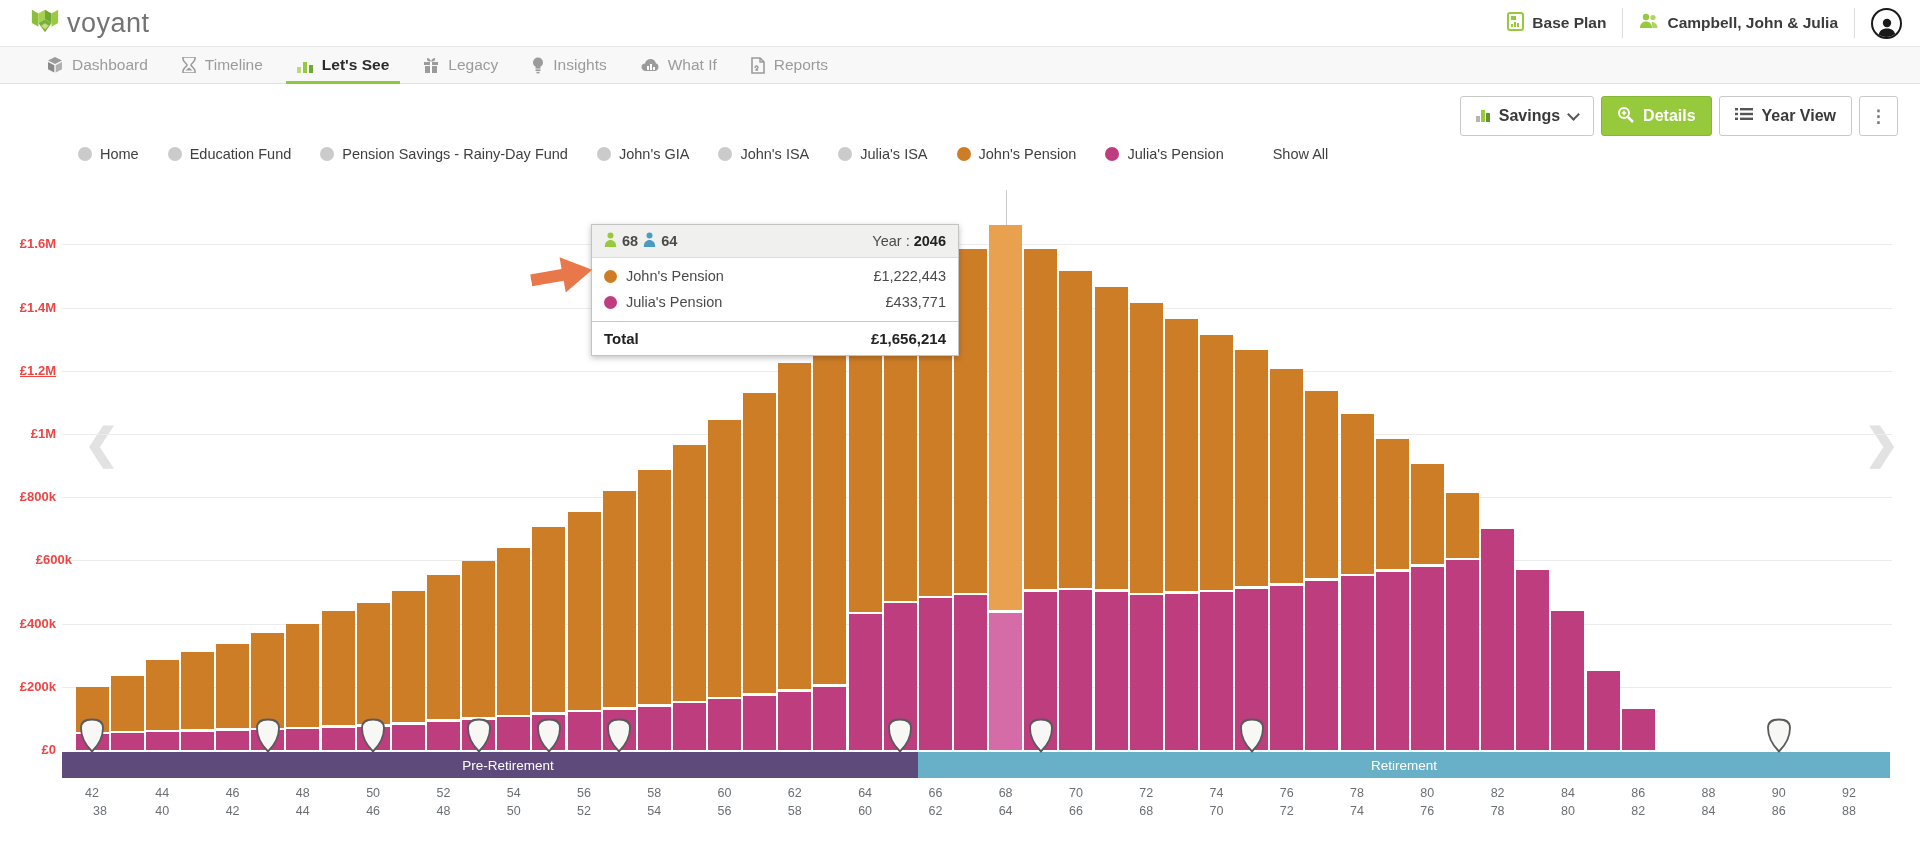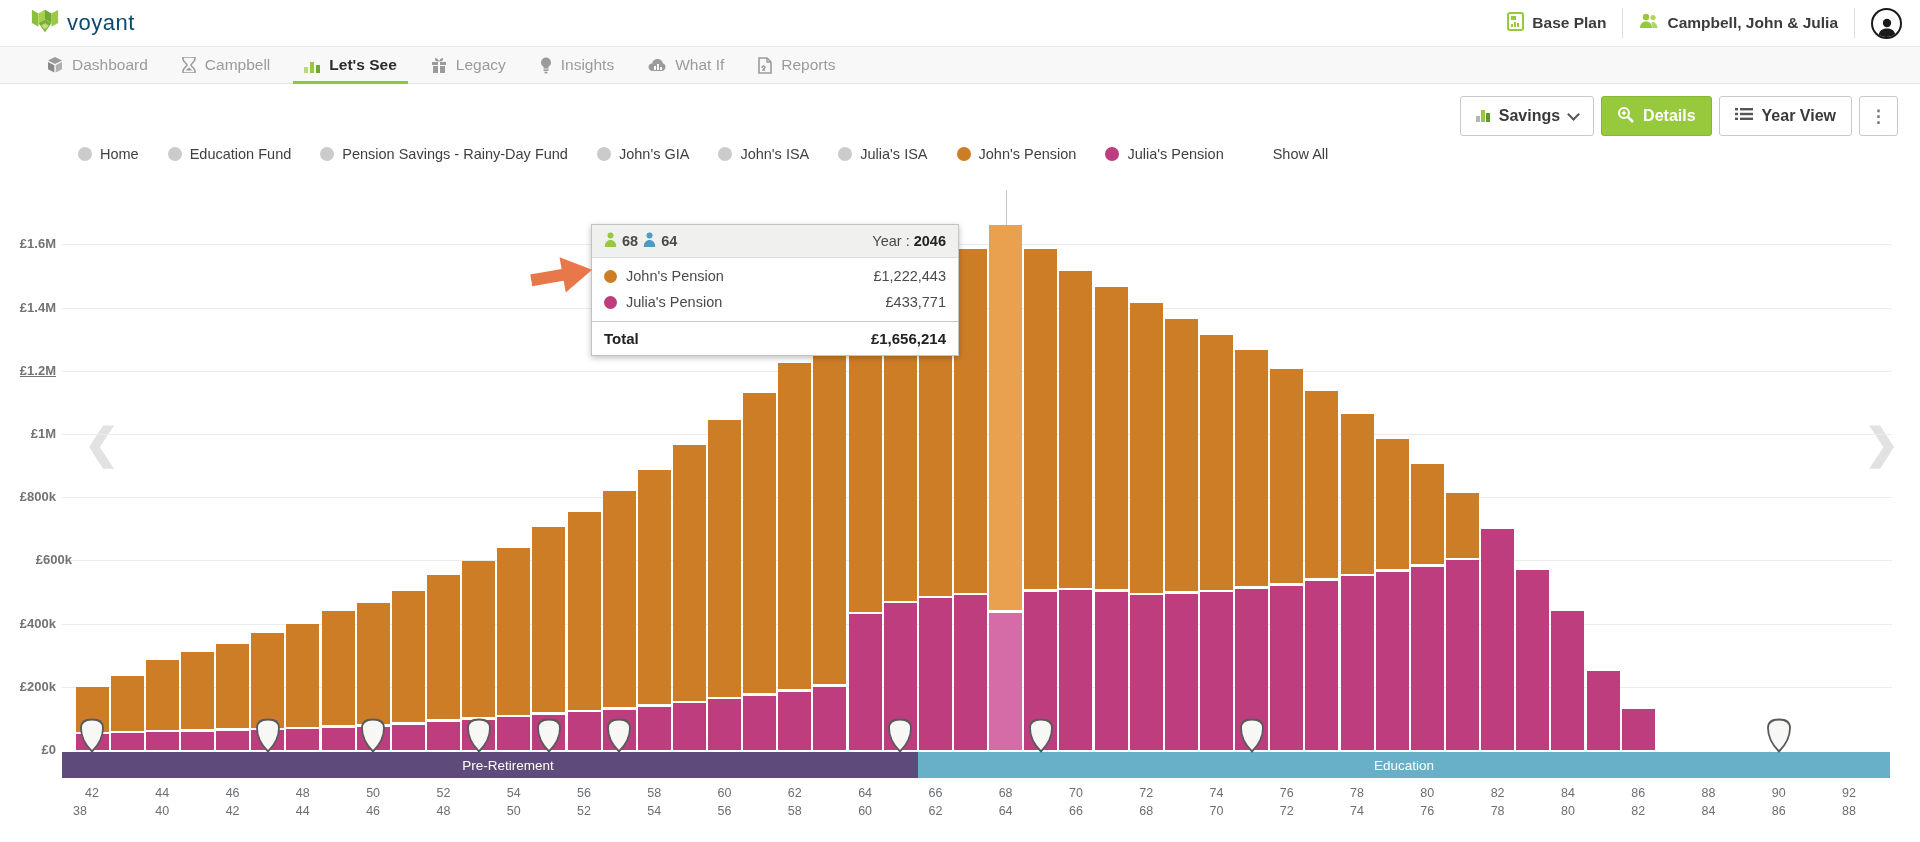--- a/index.html
+++ b/index.html
@@ -4,21 +4,21 @@
 <style>
   * { margin:0; padding:0; box-sizing:border-box; }
   html,body { width:1920px; height:842px; overflow:hidden; background:#fff;
     font-family:"Liberation Sans", sans-serif; color:#3c3c3c; }
   .page { position:relative; width:1920px; height:842px; }
 
   
   .header { position:absolute; top:0; left:0; right:0; height:46px; background:#fff;
     display:flex; align-items:center; justify-content:space-between; padding:0 18px 0 30px; }
   .logo { display:flex; align-items:center; gap:7px; }
-  .logo-text { font-size:22px; color:#0c4a6e; letter-spacing:.5px; }
+  .logo-text { font-size:27px; color:#737373; letter-spacing:.5px; }
   .hdr-right { display:flex; align-items:center; gap:16px; }
   .hdr-item { display:flex; align-items:center; gap:8px; font-size:15.5px; color:#3c3c3c; font-weight:600; cursor:pointer; }
   .hdr-sep { width:1px; height:30px; background:#ddd; }
   .avatar { width:31px; height:31px; border-radius:50%; border:2.5px solid #1a1a1a;
     display:flex; align-items:flex-end; justify-content:center; overflow:hidden; }
 
   
   .navbar { position:absolute; top:46px; left:0; right:0; height:38px; background:#f8f8f8;
     border-top:1px solid #e9e9e9; border-bottom:1px solid #e2e2e2; display:flex; align-items:stretch; padding-left:30px; }
   .nav-item { display:flex; align-items:center; gap:9px; padding:0 17px; font-size:15.5px;
@@ -42,21 +42,21 @@
 
   
   .legend { position:absolute; top:146px; left:78px; display:flex; align-items:center; gap:29px; }
   .lg-item { display:flex; align-items:center; gap:8px; font-size:14.5px; color:#3f3f3f; cursor:pointer; }
   .lg-dot { width:14px; height:14px; border-radius:50%; }
   .lg-showall { font-size:14.5px; color:#3f3f3f; cursor:pointer; margin-left:20px; }
 
   
   .chart { position:absolute; top:0; left:0; width:1920px; height:842px; }
   .gridline { position:absolute; left:62px; right:28px; height:1px; background:#ececec; }
-  .ylab { position:absolute; left:0; width:56px; text-align:right; font-size:13px; font-weight:700; color:#737373; }
+  .ylab { position:absolute; left:0; width:56px; text-align:right; font-size:13px; font-weight:700; color:#ef4444; }
   .bar-seg { position:absolute; }
   .hoverline { position:absolute; width:1px; background:#c9c9c9; }
   .phase-band { position:absolute; top:752px; height:26px; display:flex; align-items:center; justify-content:center;
     color:#fff; font-size:13.5px; }
   .xlab { position:absolute; width:40px; text-align:center; font-size:12.5px; color:#6b6f73; }
   .scroll-chev { position:absolute; top:424px; font-size:42px; font-weight:700; color:#e2e2e2; cursor:pointer;
     line-height:40px; user-select:none; }
 
   
   .tooltip { position:absolute; left:591px; top:224px; width:368px; background:#fff;
@@ -140,21 +140,21 @@
         </span>
         <span>Dashboard</span>
       </div>
       <div class="nav-item">
         <span class="glyph">
           <svg width="14" height="16" viewBox="0 0 14 16">
             <path d="M1 0 H13 V2 C13 5 9 6.5 9 8 C9 9.5 13 11 13 14 V16 H1 V14 C1 11 5 9.5 5 8 C5 6.5 1 5 1 2 Z" fill="none" stroke="#9b9b9b" stroke-width="1.6"></path>
             <path d="M3.5 13.5 H10.5 L7 10.5 Z" fill="#9b9b9b"></path>
           </svg>
         </span>
-        <span>Campbell</span>
+        <span>Timeline</span>
       </div>
       <div class="nav-item active">
         <span class="glyph">
           <svg width="16" height="15" viewBox="0 0 16 15">
             <rect x="0" y="9" width="4" height="6" fill="#b9da7c"></rect>
             <rect x="6" y="4" width="4" height="11" fill="#97c93d"></rect>
             <rect x="12" y="7" width="4" height="8" fill="#6fa832"></rect>
           </svg>
         </span>
         <span>Let's See</span>
@@ -298,24 +298,24 @@
       <div class="gridline" style="top:370.8px;"></div>
       <div class="ylab" style="top:362.8px;text-decoration:underline;">£1.2M</div>
       <div class="gridline" style="top:307.6px;"></div>
       <div class="ylab" style="top:299.6px;">£1.4M</div>
       <div class="gridline" style="top:244.4px;"></div>
       <div class="ylab" style="top:236.4px;">£1.6M</div>
       <div class="phase-band" style="left:62px;width:892px;background:#5f4b7b;">
         <span>Pre-Retirement</span>
       </div>
       <div class="phase-band" style="left:918px;width:972px;background:#67b0c7;">
-        <span>Education</span>
+        <span>Retirement</span>
       </div>
       <div class="xlab" style="left:72.0px;top:786px;">42</div>
-      <div class="xlab" style="left:60px;top:804px;">38</div>
+      <div class="xlab" style="left:80px;top:804px;">38</div>
       <div class="xlab" style="left:142.3px;top:786px;">44</div>
       <div class="xlab" style="left:142.3px;top:804px;">40</div>
       <div class="xlab" style="left:212.6px;top:786px;">46</div>
       <div class="xlab" style="left:212.6px;top:804px;">42</div>
       <div class="xlab" style="left:282.8px;top:786px;">48</div>
       <div class="xlab" style="left:282.8px;top:804px;">44</div>
       <div class="xlab" style="left:353.1px;top:786px;">50</div>
       <div class="xlab" style="left:353.1px;top:804px;">46</div>
       <div class="xlab" style="left:423.4px;top:786px;">52</div>
       <div class="xlab" style="left:423.4px;top:804px;">48</div>

